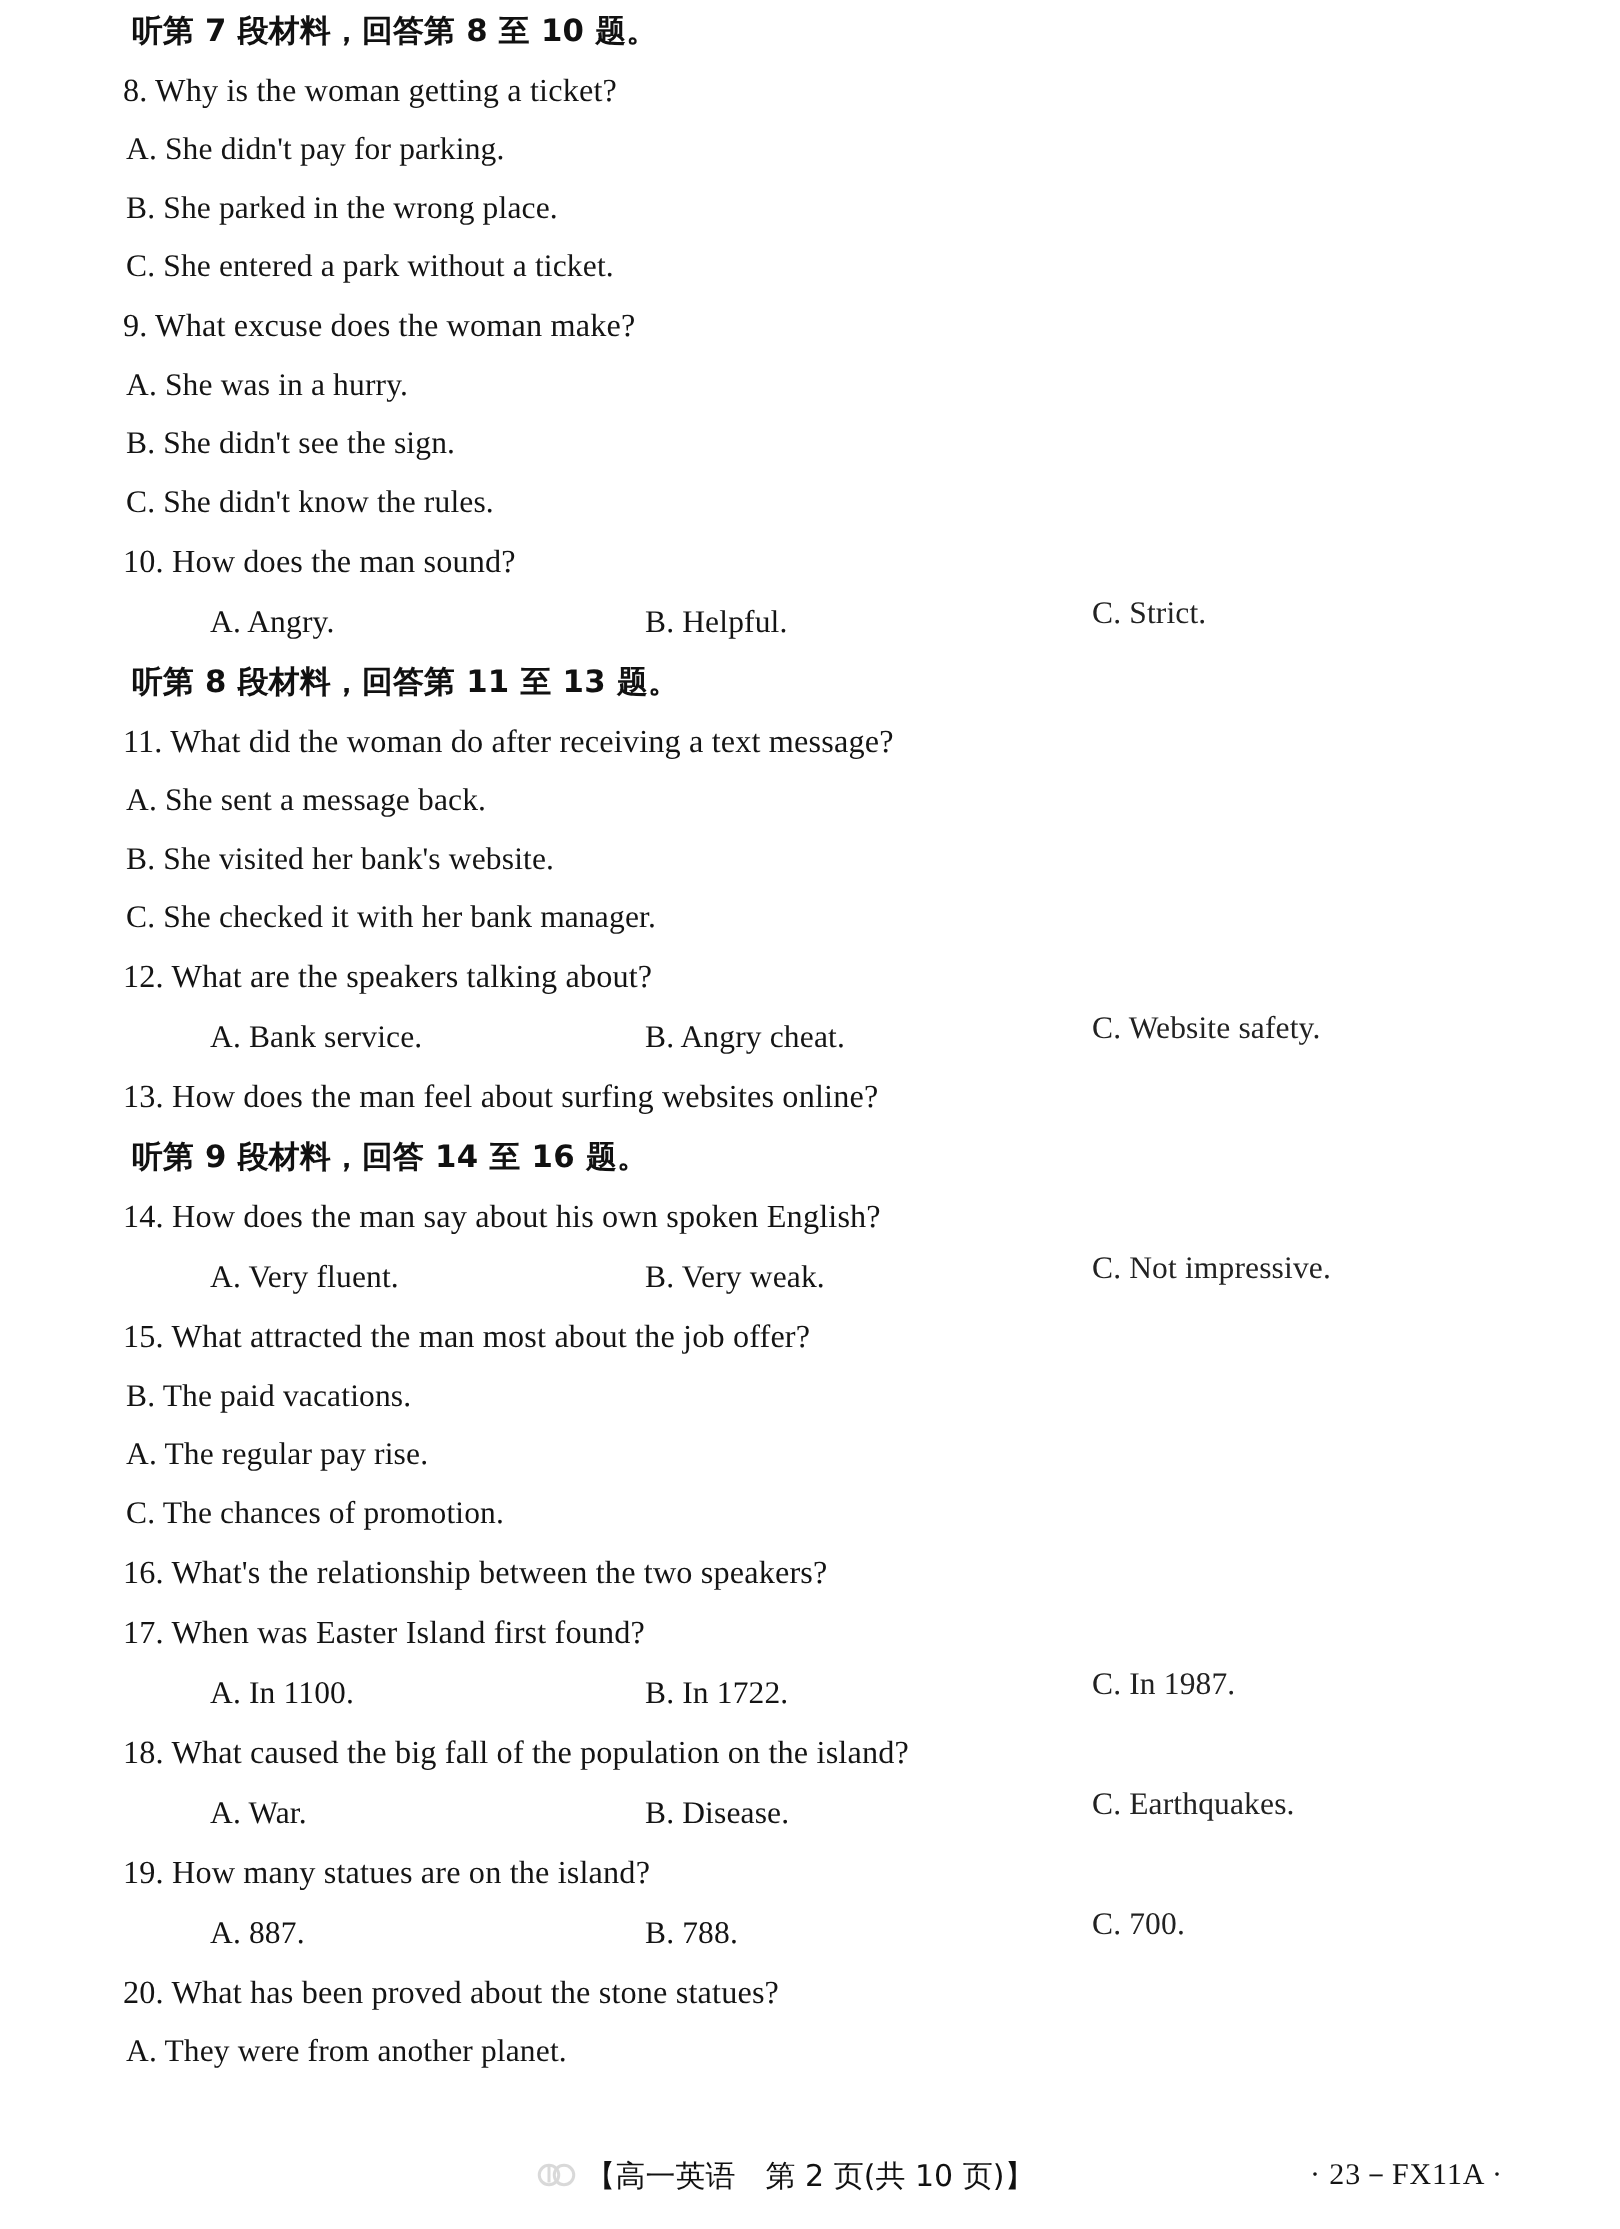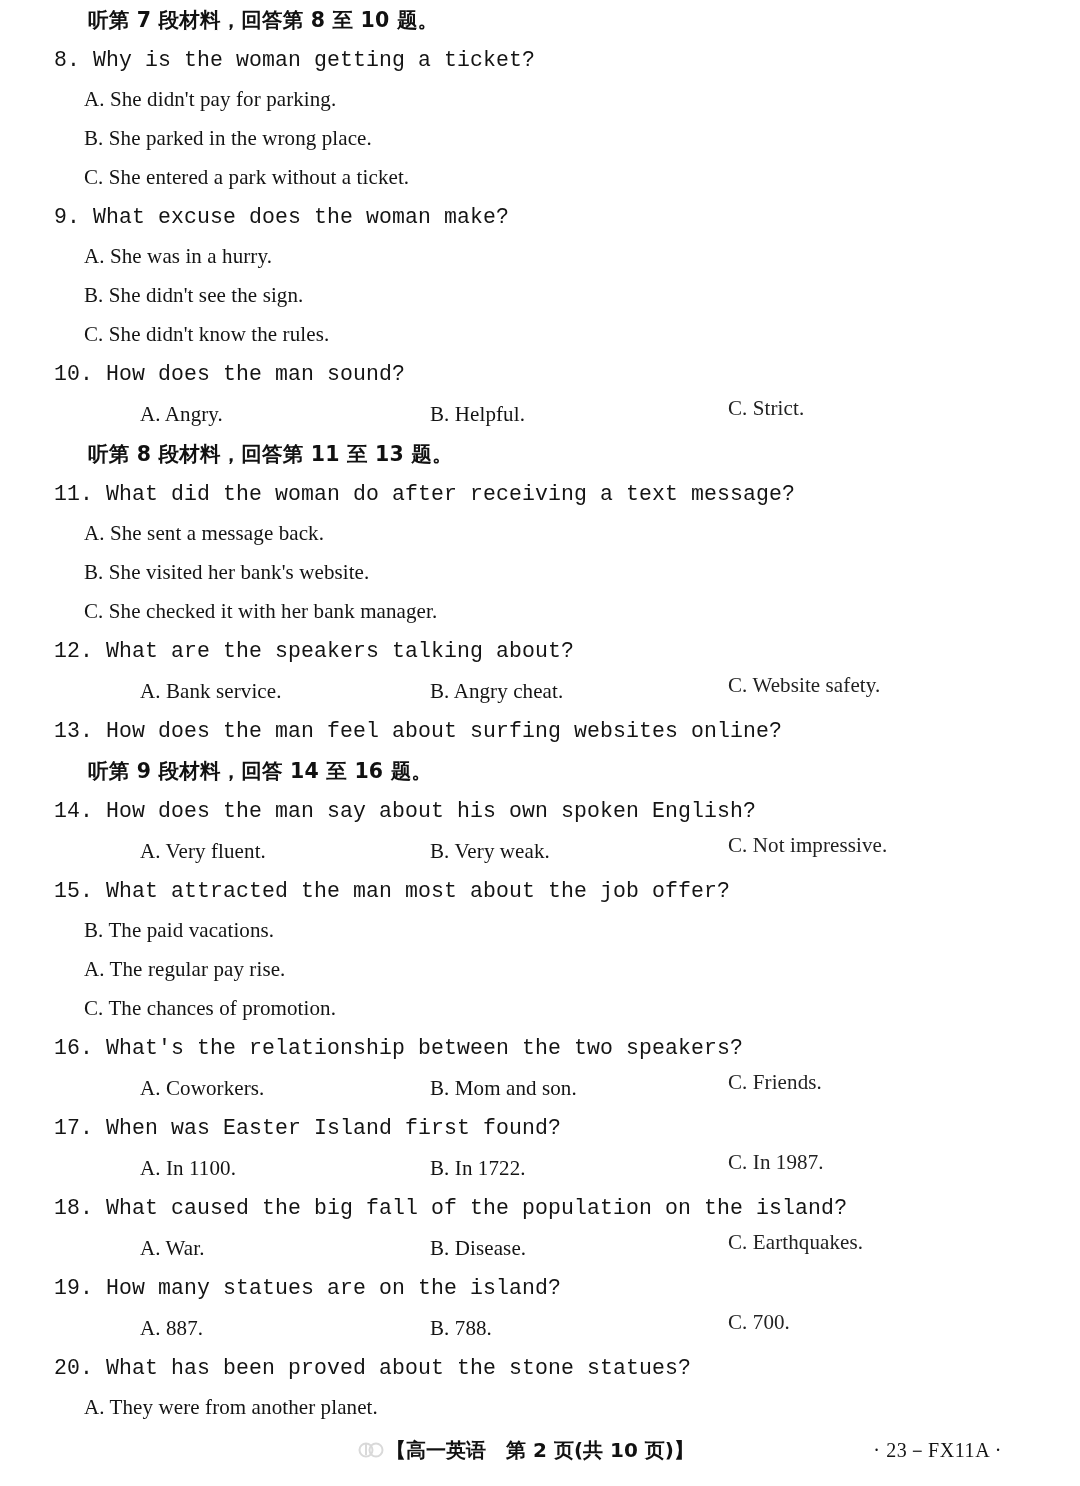--- a/index.html
+++ b/index.html
@@ -33,25 +33,24 @@
     padding-left: 88px;
     line-height: 40px;
     height: 40px;
     white-space: nowrap;
   }
 
   .question {
     font-size: 21.5px;
     line-height: 40px;
     height: 40px;
-    padding-left: 54px;
+    padding-left: 82px;
     white-space: nowrap;
     color: #141414;
     letter-spacing: 0.1px;
-    font-family: Liberation Mono, monospace;
   }
 
   
   .opt-line {
     font-size: 21px;
     line-height: 39px;
     height: 39px;
     padding-left: 84px;
     white-space: nowrap;
     color: #141414;
@@ -88,21 +87,21 @@
     right: 0;
     bottom: 16px;
     height: 40px;
   }
   .footer-center {
     position: absolute;
     left: 0;
     right: 0;
     text-align: center;
     font-family: "DejaVu Sans", "Liberation Sans", sans-serif;
-    font-weight: 700;
+    font-weight: 400;
     font-size: 20px;
     color: #111;
     line-height: 40px;
     white-space: nowrap;
   }
   .footer-logo {
     position: absolute;
     left: 358px;
     top: 8px;
     width: 26px;
@@ -178,25 +177,20 @@
     <span class="col b">B. Very weak.</span>
     <span class="col c">C. Not impressive.</span>
   </div>
 
   <div class="question">15. What attracted the man most about the job offer?</div>
   <div class="opt-line">B. The paid vacations.</div>
   <div class="opt-line">A. The regular pay rise.</div>
   <div class="opt-line">C. The chances of promotion.</div>
 
   <div class="question">16. What's the relationship between the two speakers?</div>
-  <div class="opt-row">
-    <span class="col a">A. Coworkers.</span>
-    <span class="col b">B. Mom and son.</span>
-    <span class="col c">C. Friends.</span>
-  </div>
 
 
   <div class="question">17. When was Easter Island first found?</div>
   <div class="opt-row">
     <span class="col a">A. In 1100.</span>
     <span class="col b">B. In 1722.</span>
     <span class="col c">C. In 1987.</span>
   </div>
 
   <div class="question">18. What caused the big fall of the population on the island?</div>

